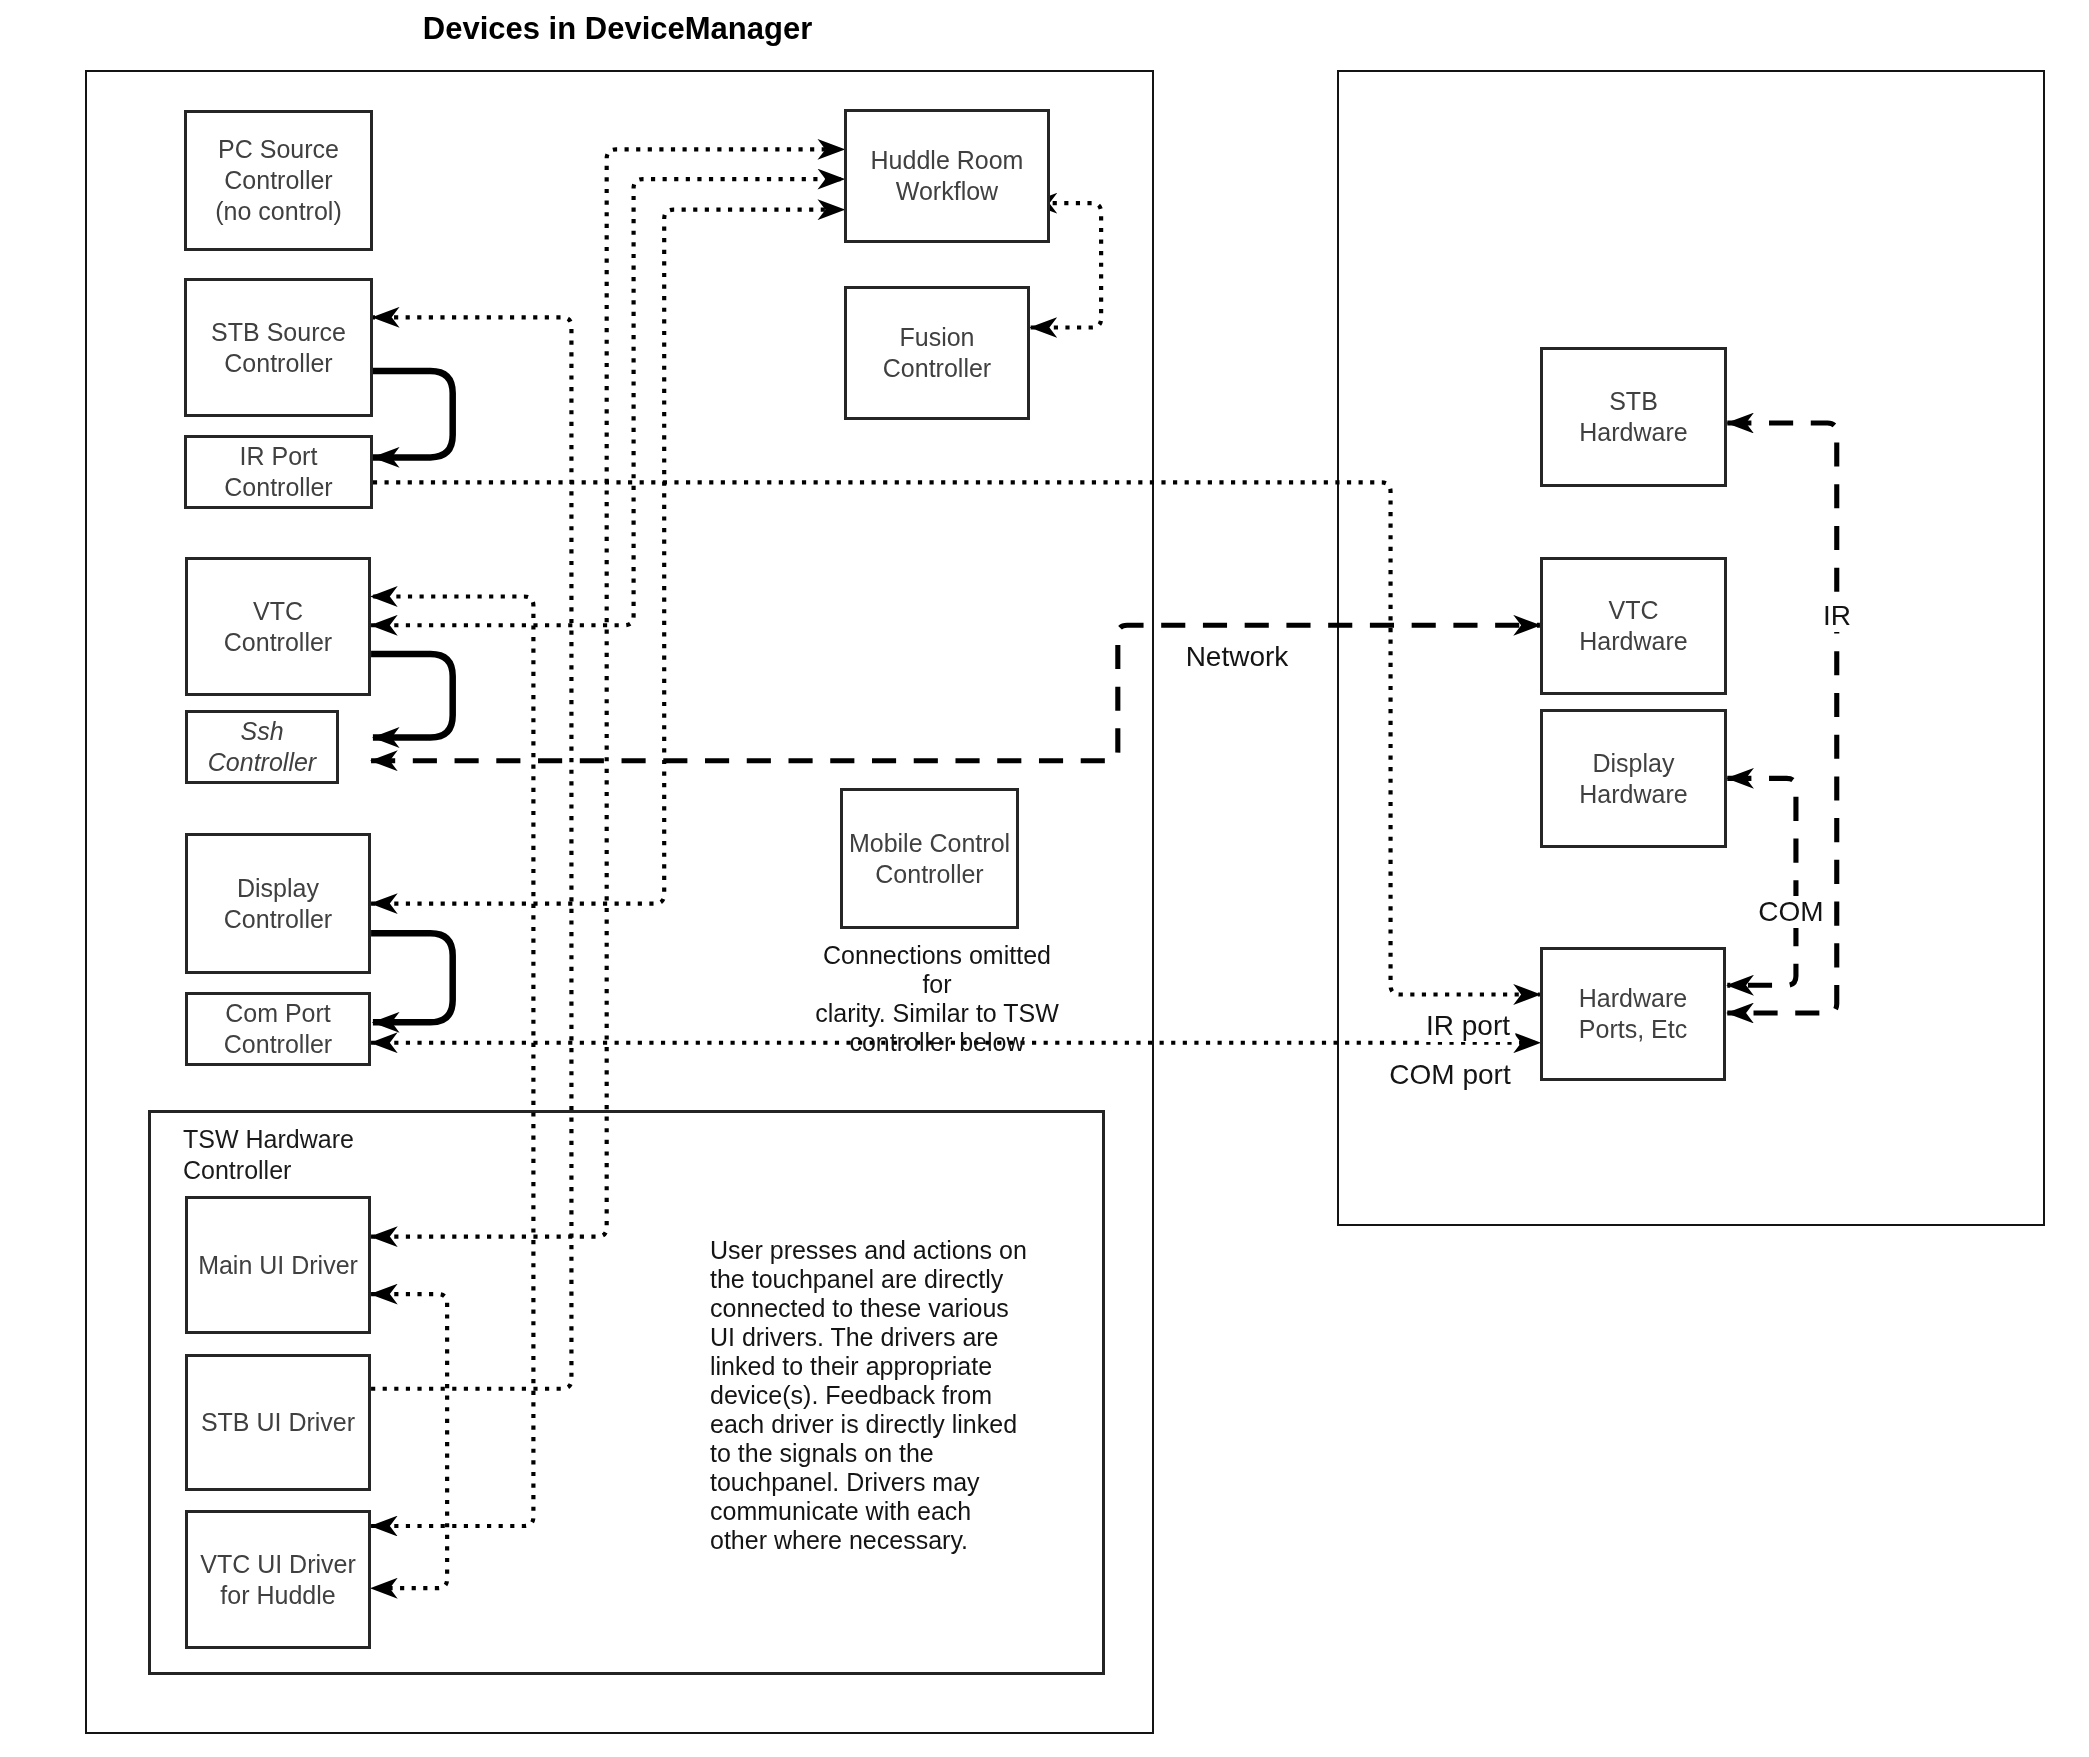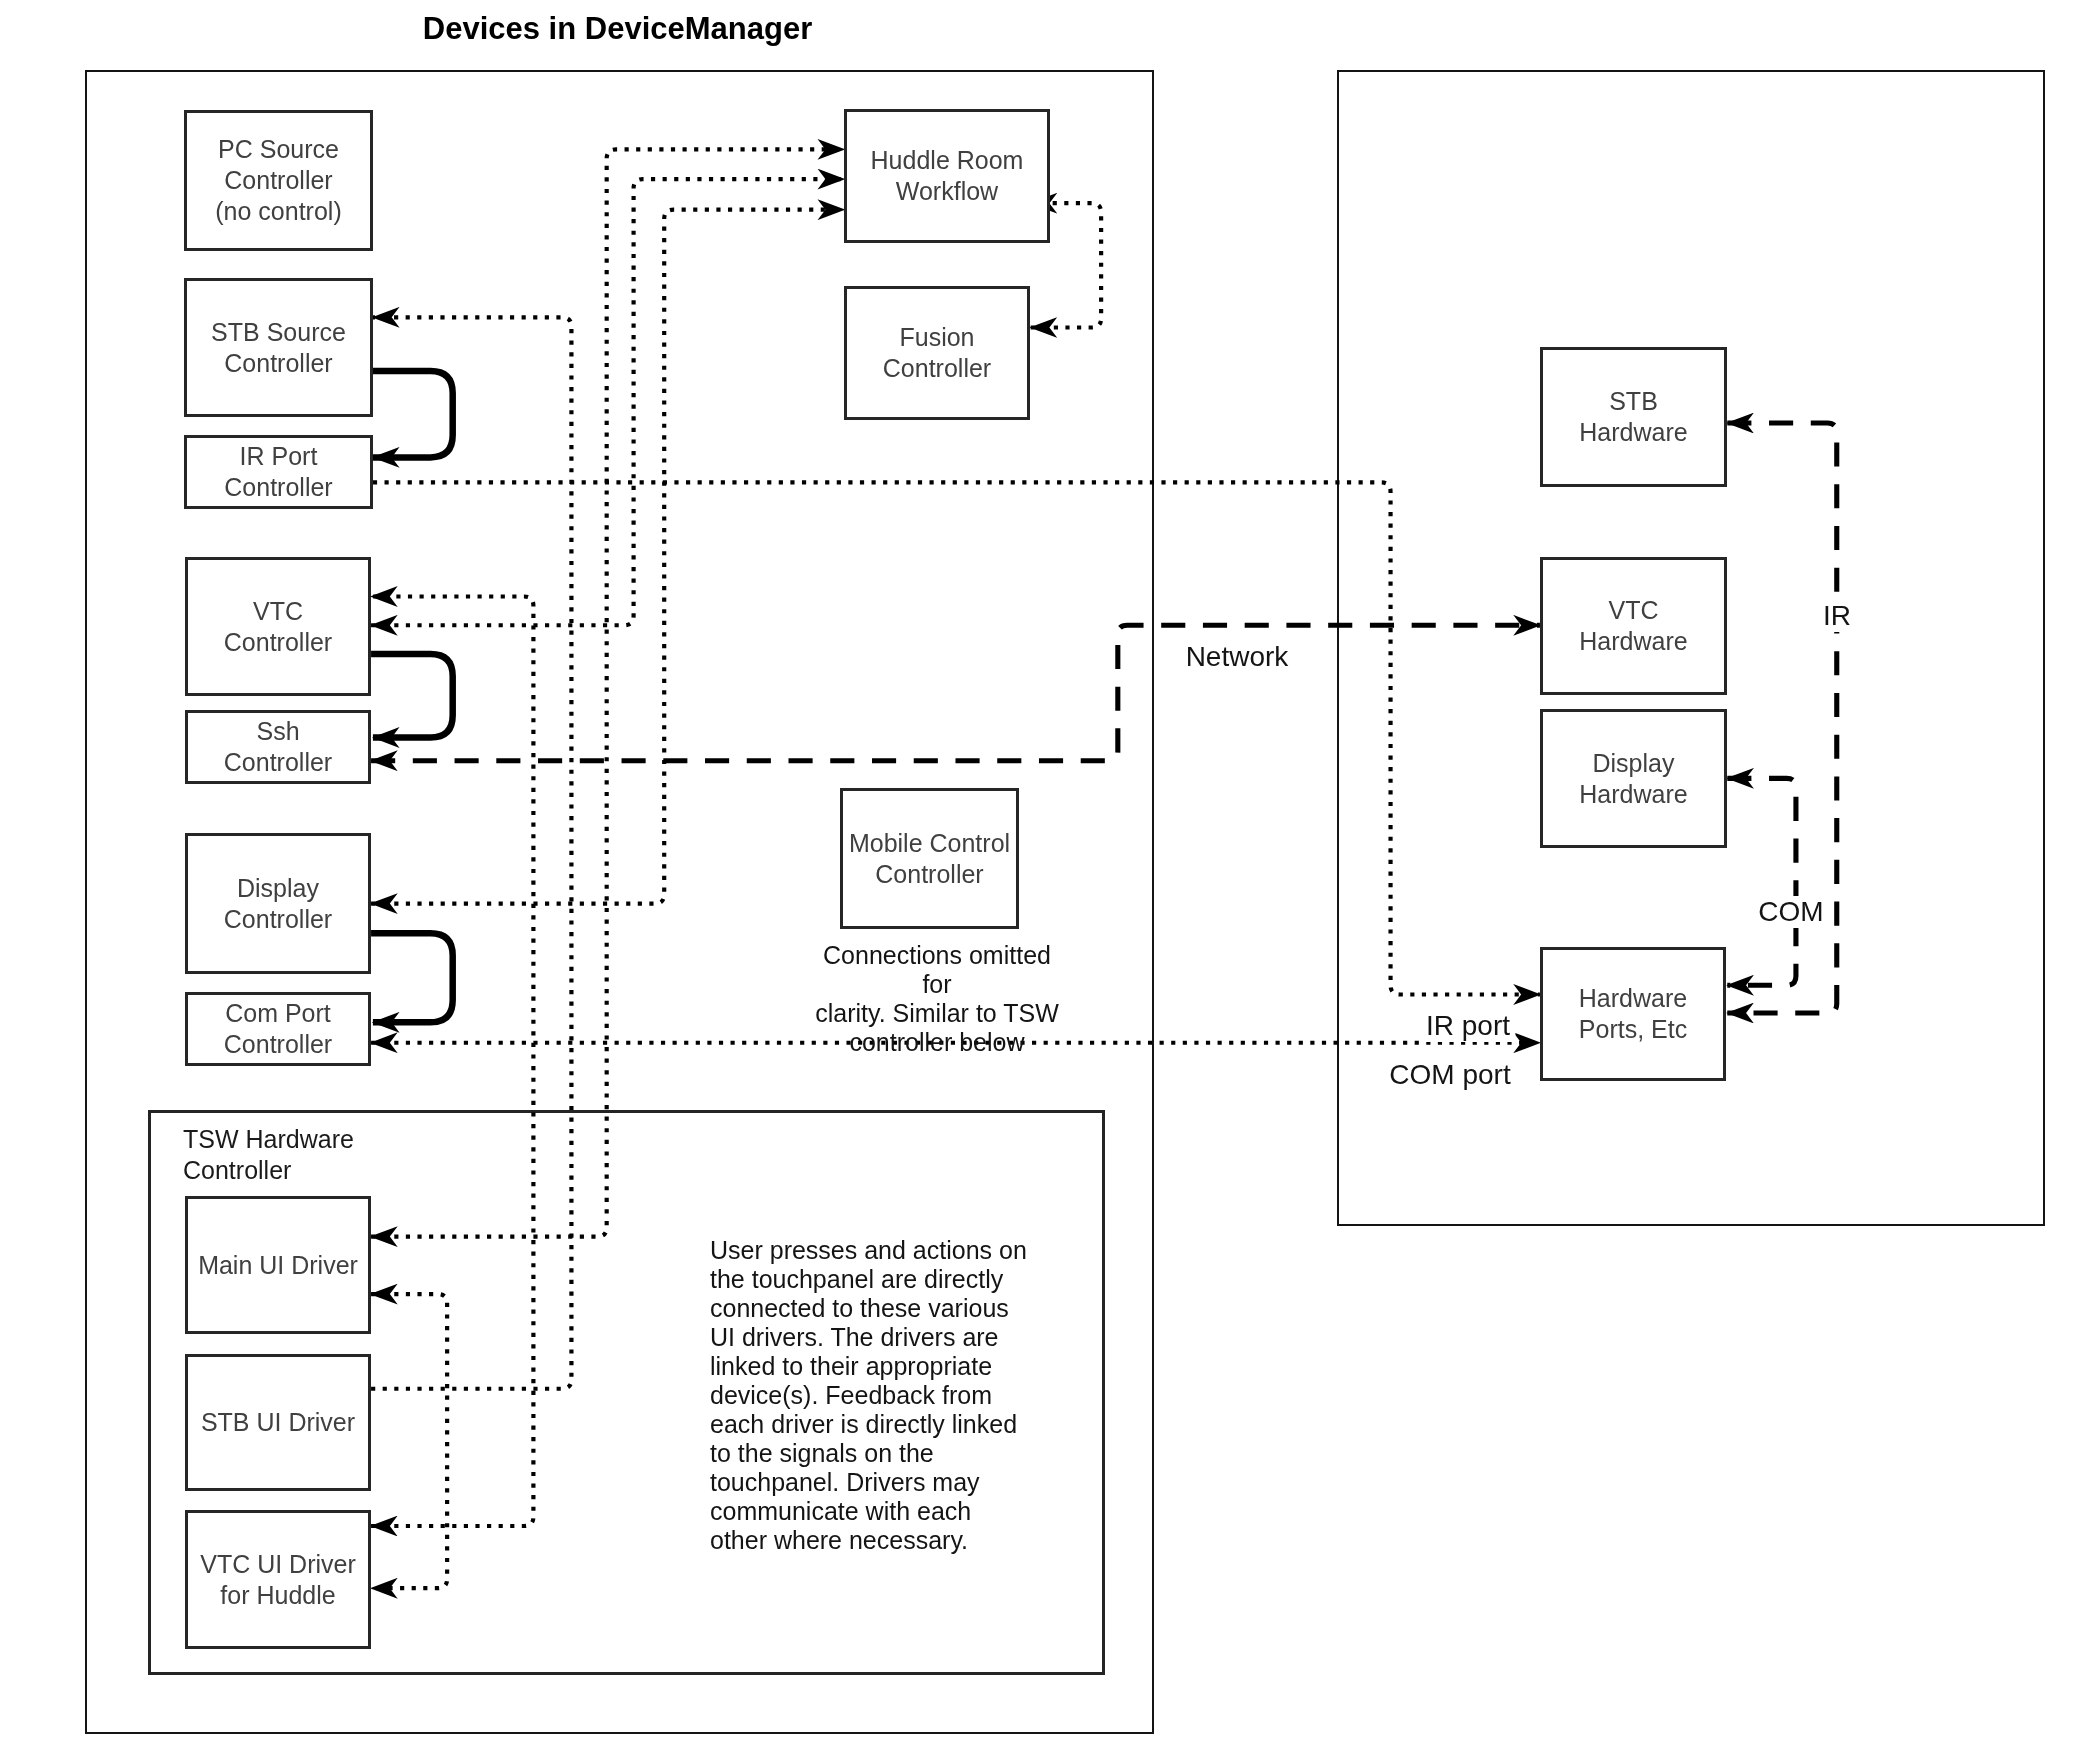--- a/index.html
+++ b/index.html
@@ -86,21 +86,21 @@
   <div id="nodes">
       <div class="node" style="left: 184px; top: 110px; width: 189px; height: 141px;">PC Source
 Controller
 (no control)</div>
       <div class="node" style="left: 184px; top: 278px; width: 189px; height: 139px;">STB Source
 Controller</div>
       <div class="node" style="left: 184px; top: 435px; width: 189px; height: 74px;">IR Port
 Controller</div>
       <div class="node" style="left: 185px; top: 557px; width: 186px; height: 139px;">VTC
 Controller</div>
-      <div class="node" style="left: 185px; top: 710px; width: 186px; height: 74px;">Ssh
+      <div class="node" style="left: 185px; top: 710px; width: 154px; height: 74px; font-style: italic;">Ssh
 Controller</div>
       <div class="node" style="left: 185px; top: 833px; width: 186px; height: 141px;">Display
 Controller</div>
       <div class="node" style="left: 185px; top: 992px; width: 186px; height: 74px;">Com Port
 Controller</div>
       <div class="node" style="left: 844px; top: 109px; width: 206px; height: 134px;">Huddle Room
 Workflow</div>
       <div class="node" style="left: 844px; top: 286px; width: 186px; height: 134px;">Fusion
 Controller</div>
       <div class="node" style="left: 840px; top: 788px; width: 179px; height: 141px;">Mobile Control

